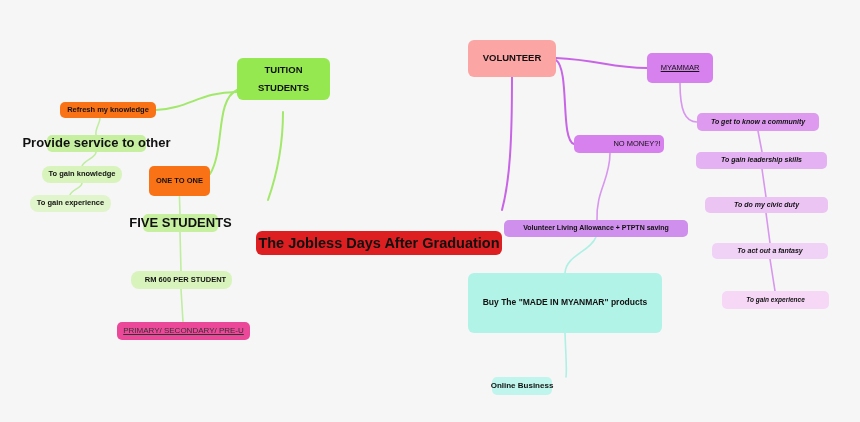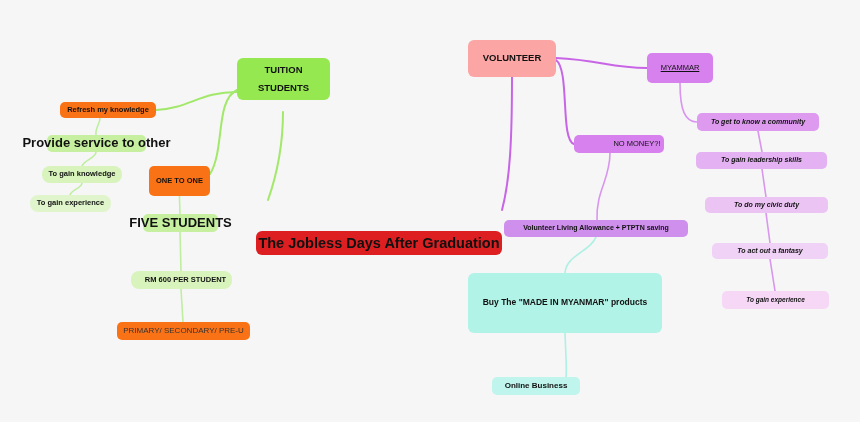--- a/index.html
+++ b/index.html
@@ -25,21 +25,21 @@
   }
   .i { font-style: italic; font-weight: bold; }
   .central {
     background: #dd1f21; color: #111; font-size: 14.5px; font-weight: bold;
     border-radius: 6px;
   }
   .g1 { background: #95e84f; font-size: 9.5px; font-weight: bold; border-radius: 6px; }
   .g2 { background: #f97316; font-size: 7.5px; font-weight: bold; }
   .g3 { background: #c6f0a0; font-size: 13px; font-weight: bold; }
   .g4 { background: #d8f4bc; font-size: 7.5px; font-weight: bold; border-radius: 8px; }
-  .g5 { background: #f97316; font-size: 8px; color: #333; }
+  .g5 { background: #ec4899; font-size: 8px; color: #333; text-decoration: underline; }
   .p1 { background: #fca5a5; font-size: 9.5px; font-weight: bold; border-radius: 6px; }
   .p2 { background: #d681ee; font-size: 7.5px; }
   .p3 { background: #cf8fec; font-size: 7px; font-weight: bold; }
   .pl1 { background: #dd9aef; font-size: 7px; }
   .pl2 { background: #e4b1f2; font-size: 7px; }
   .pl3 { background: #ebc4f4; font-size: 7px; }
   .pl4 { background: #f0d2f6; font-size: 7px; }
   .pl5 { background: #f6d7f6; font-size: 6.5px; }
   .c1 { background: #b2f3e8; font-size: 8.5px; font-weight: bold; border-radius: 6px; }
   .c2 { background: #bff5ec; font-size: 8px; font-weight: bold; }
@@ -147,15 +147,15 @@
 </div>
 
 <div class="node p3" style="left:504px; top:220px; width:184px; height:17px;">
   <span>Volunteer Living Allowance + PTPTN saving</span>
 </div>
 
 <div class="node c1" style="left:468px; top:273px; width:194px; height:60px;">
   <span>Buy The "MADE IN MYANMAR" products</span>
 </div>
 
-<div class="node c2" style="left:492px; top:377px; width:88px; height:18px;">
+<div class="node c2" style="left:492px; top:377px; width:60px; height:18px;">
   <span>Online Business</span>
 </div>
 
 </body></html>

